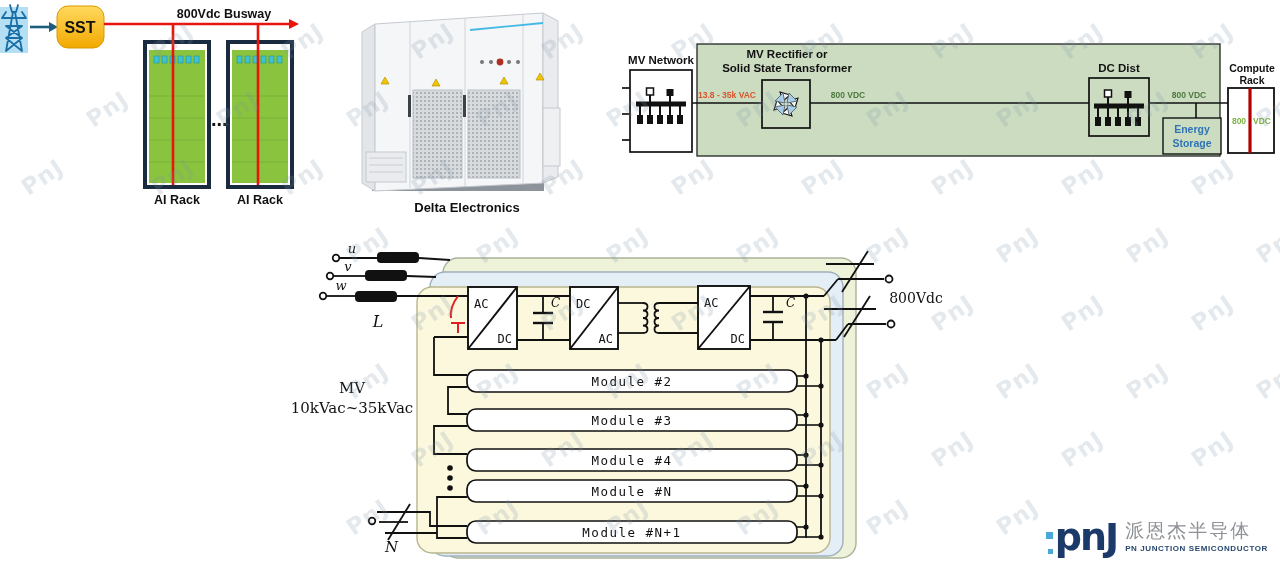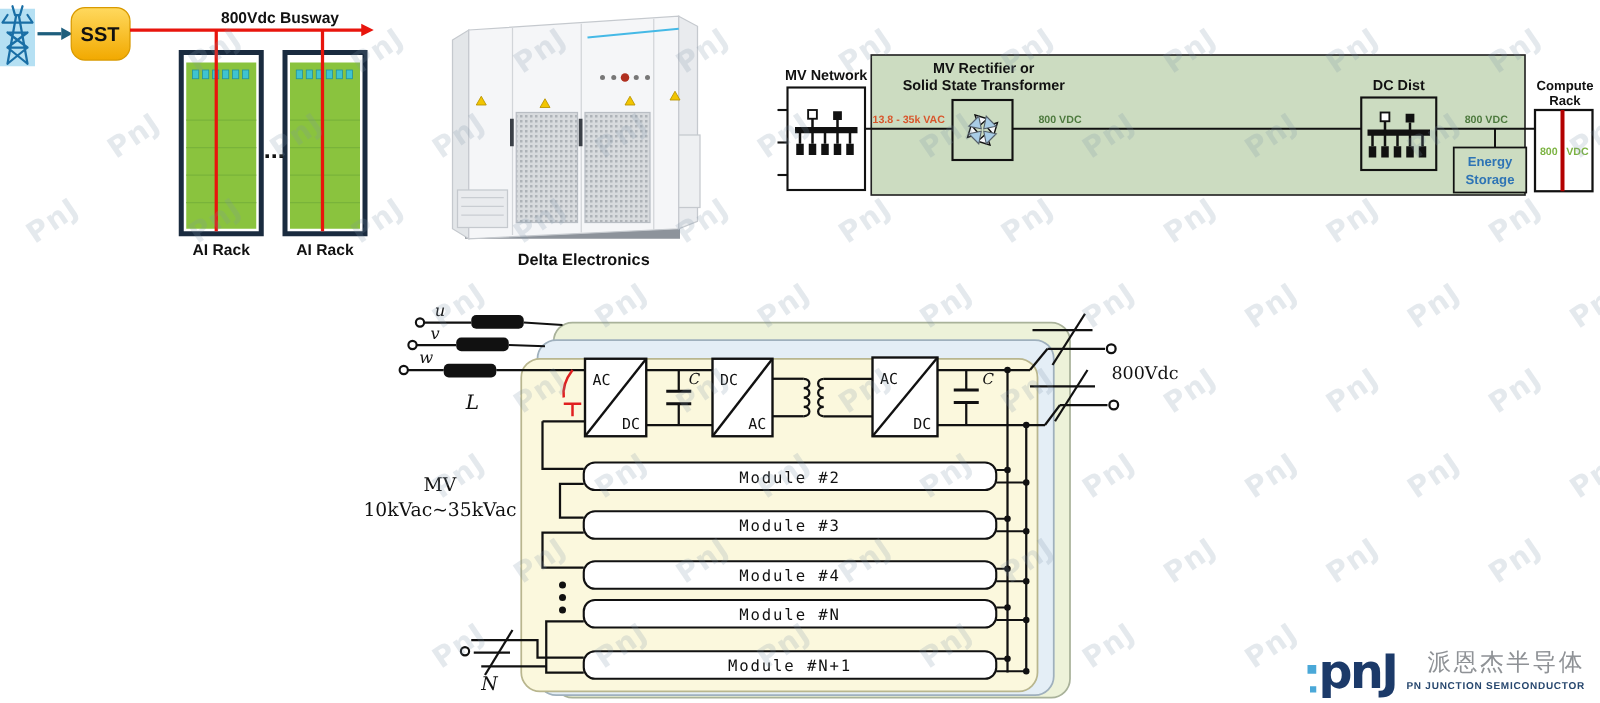--- a/index.html
+++ b/index.html
@@ -8,21 +8,21 @@
   .stage svg{position:absolute;left:0;top:0;}
   .watermarks{position:absolute;left:0;top:0;width:1280px;height:562px;pointer-events:none;}
   .wm{position:absolute;font:900 23px "DejaVu Sans",sans-serif;color:#7d93a8;opacity:.20;
       transform:rotate(-34deg);letter-spacing:1px;white-space:nowrap;}
   .logo{position:absolute;right:12px;bottom:6px;display:flex;align-items:center;gap:8px;}
   .logo-mark{position:relative;font:900 38px "DejaVu Sans",sans-serif;color:#1c3a69;
              letter-spacing:-2px;line-height:1;padding-left:9px;}
   .logo-accent-a{position:absolute;left:0;top:14px;width:7px;height:7px;background:#4aa8d8;}
   .logo-accent-b{position:absolute;left:2px;bottom:2px;width:5px;height:5px;background:#4aa8d8;}
   .logo-right{display:flex;flex-direction:column;justify-content:center;}
-  .logo-cn{font-size:19px;color:#8f9296;letter-spacing:2px;line-height:1.1;text-align:right;}
+  .logo-cn{font-size:19px;color:#8f9296;letter-spacing:2px;line-height:1.1;}
   .logo-en{font-size:8px;font-weight:bold;color:#27476e;letter-spacing:.6px;margin-top:2px;}
   text{user-select:none;}
   .sans-b{font-family:"Liberation Sans",sans-serif;font-weight:bold;}
   .sans{font-family:"Liberation Sans",sans-serif;}
   .mono{font-family:"DejaVu Sans Mono",monospace;}
   .serif-i{font-family:"DejaVu Serif",serif;font-style:italic;}
   .serif{font-family:"DejaVu Serif",serif;}
 </style>
 </head>
 <body>

